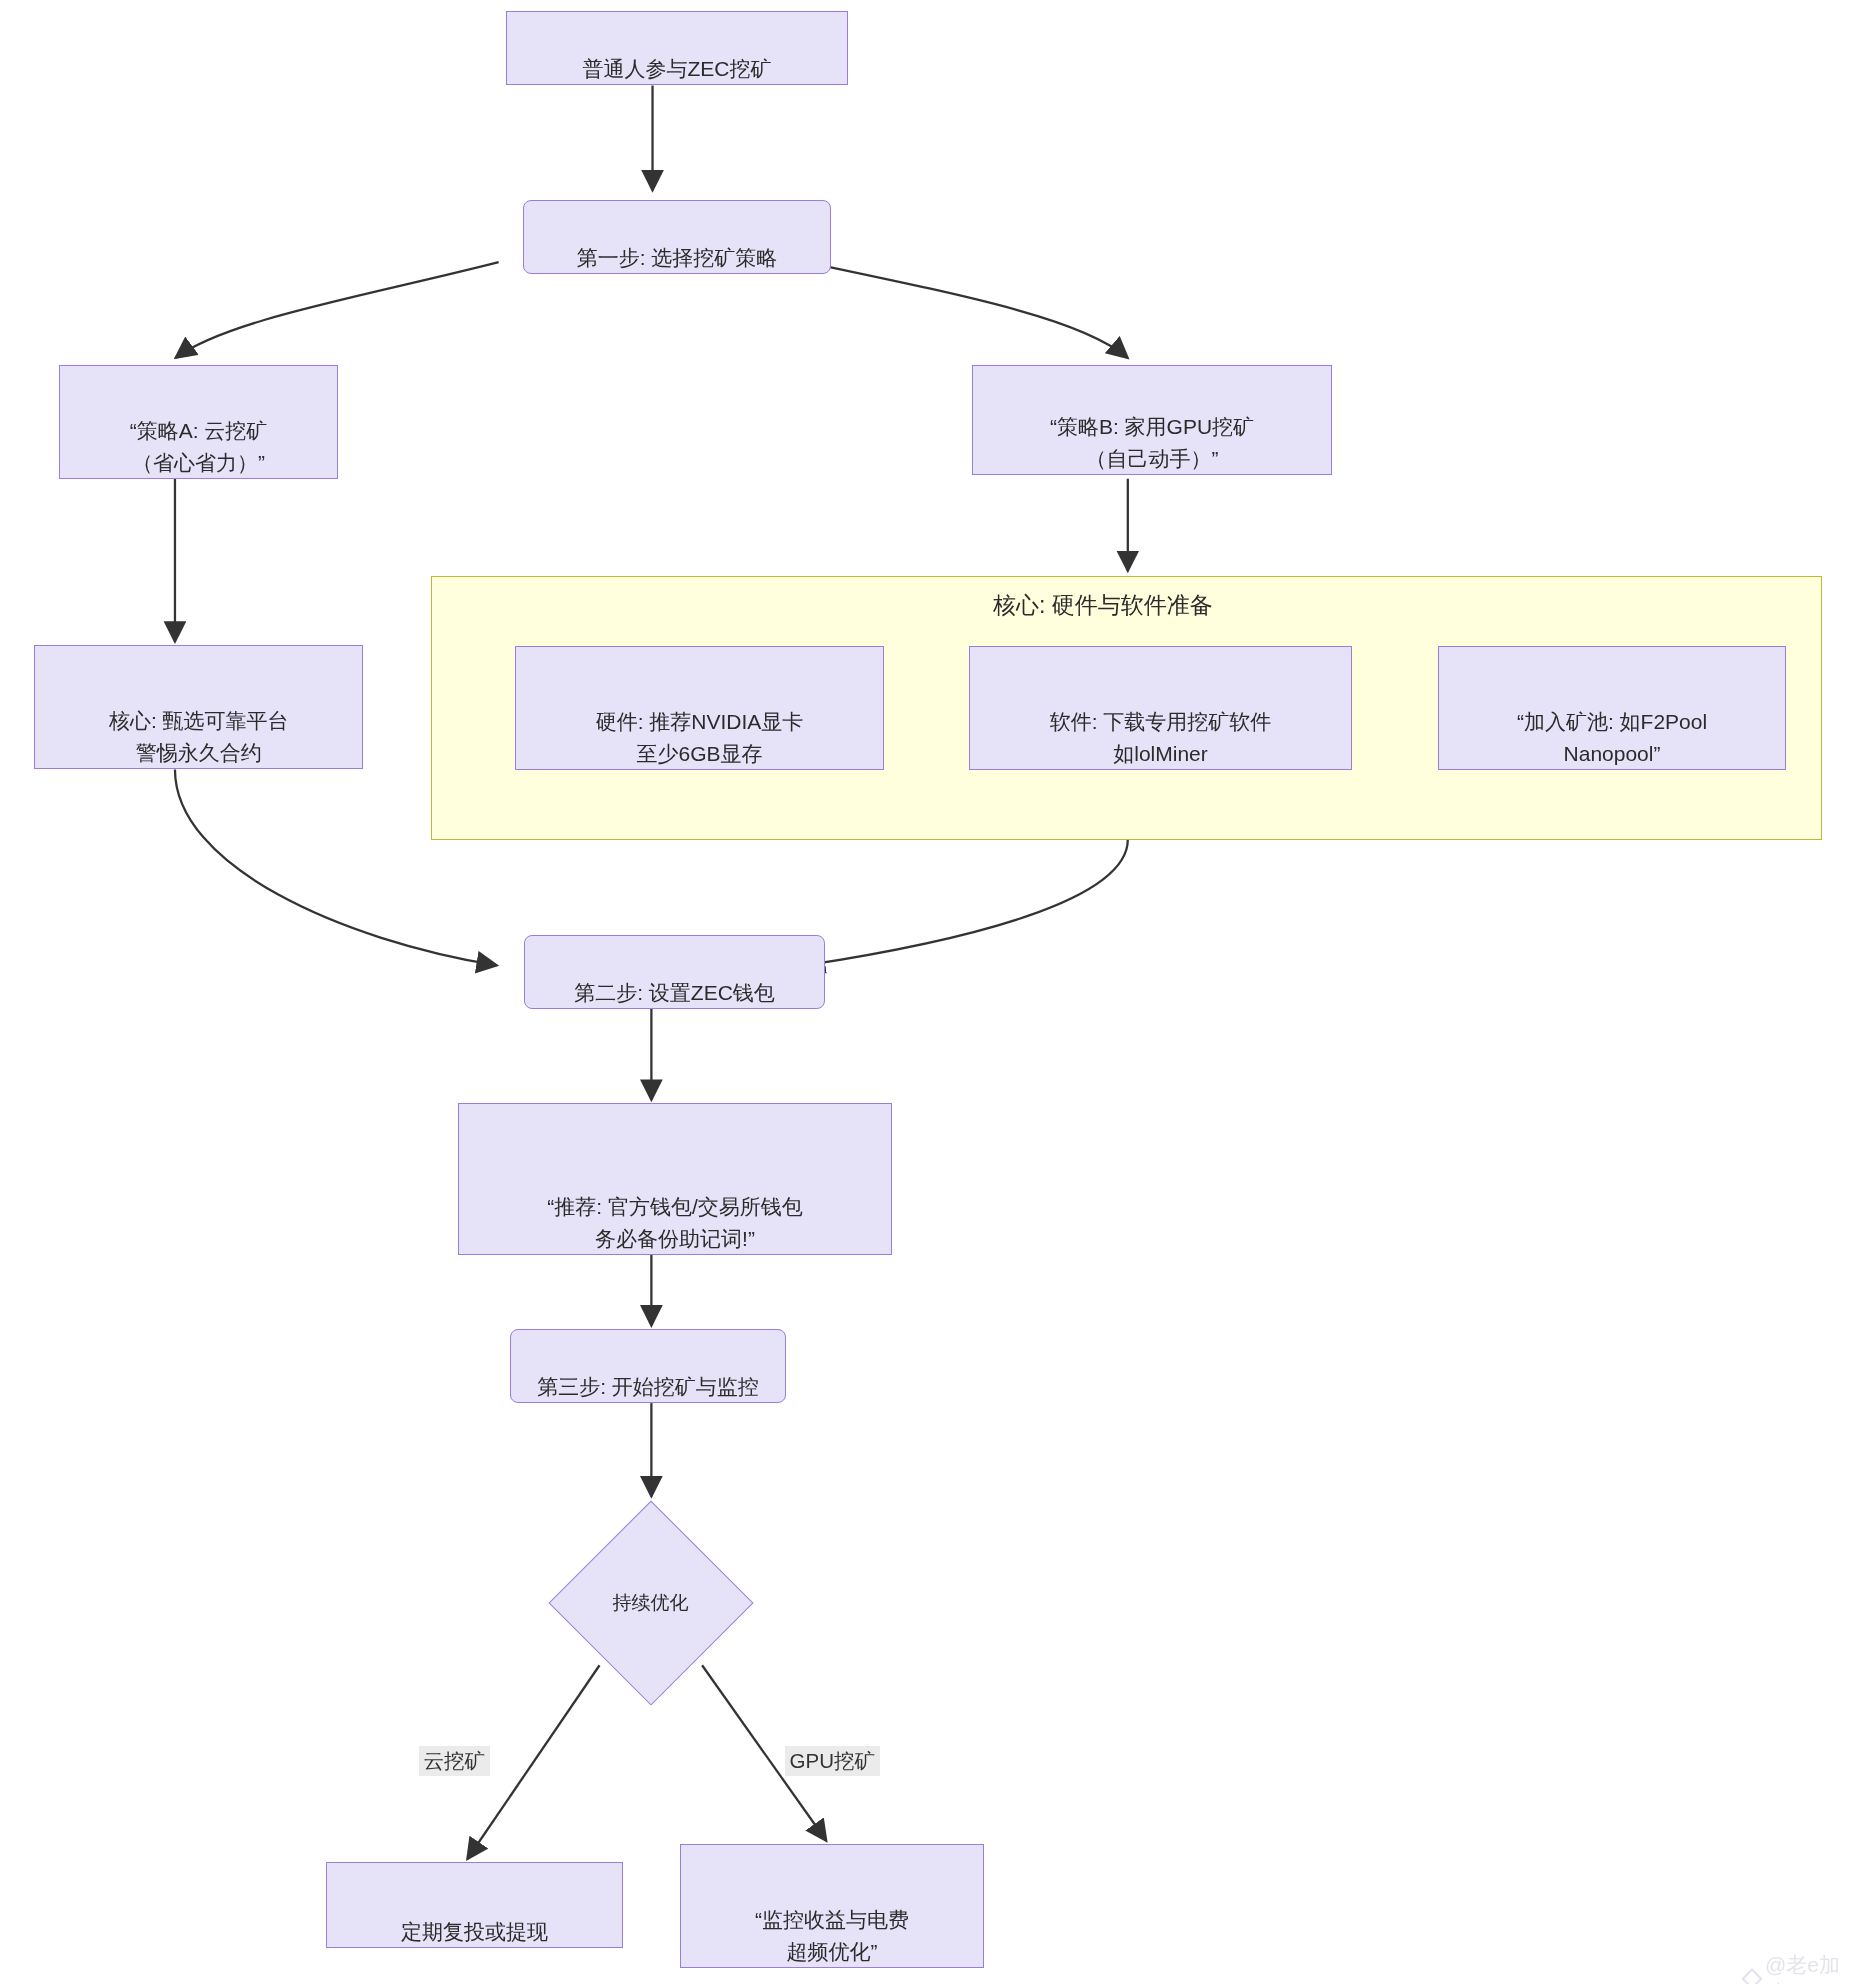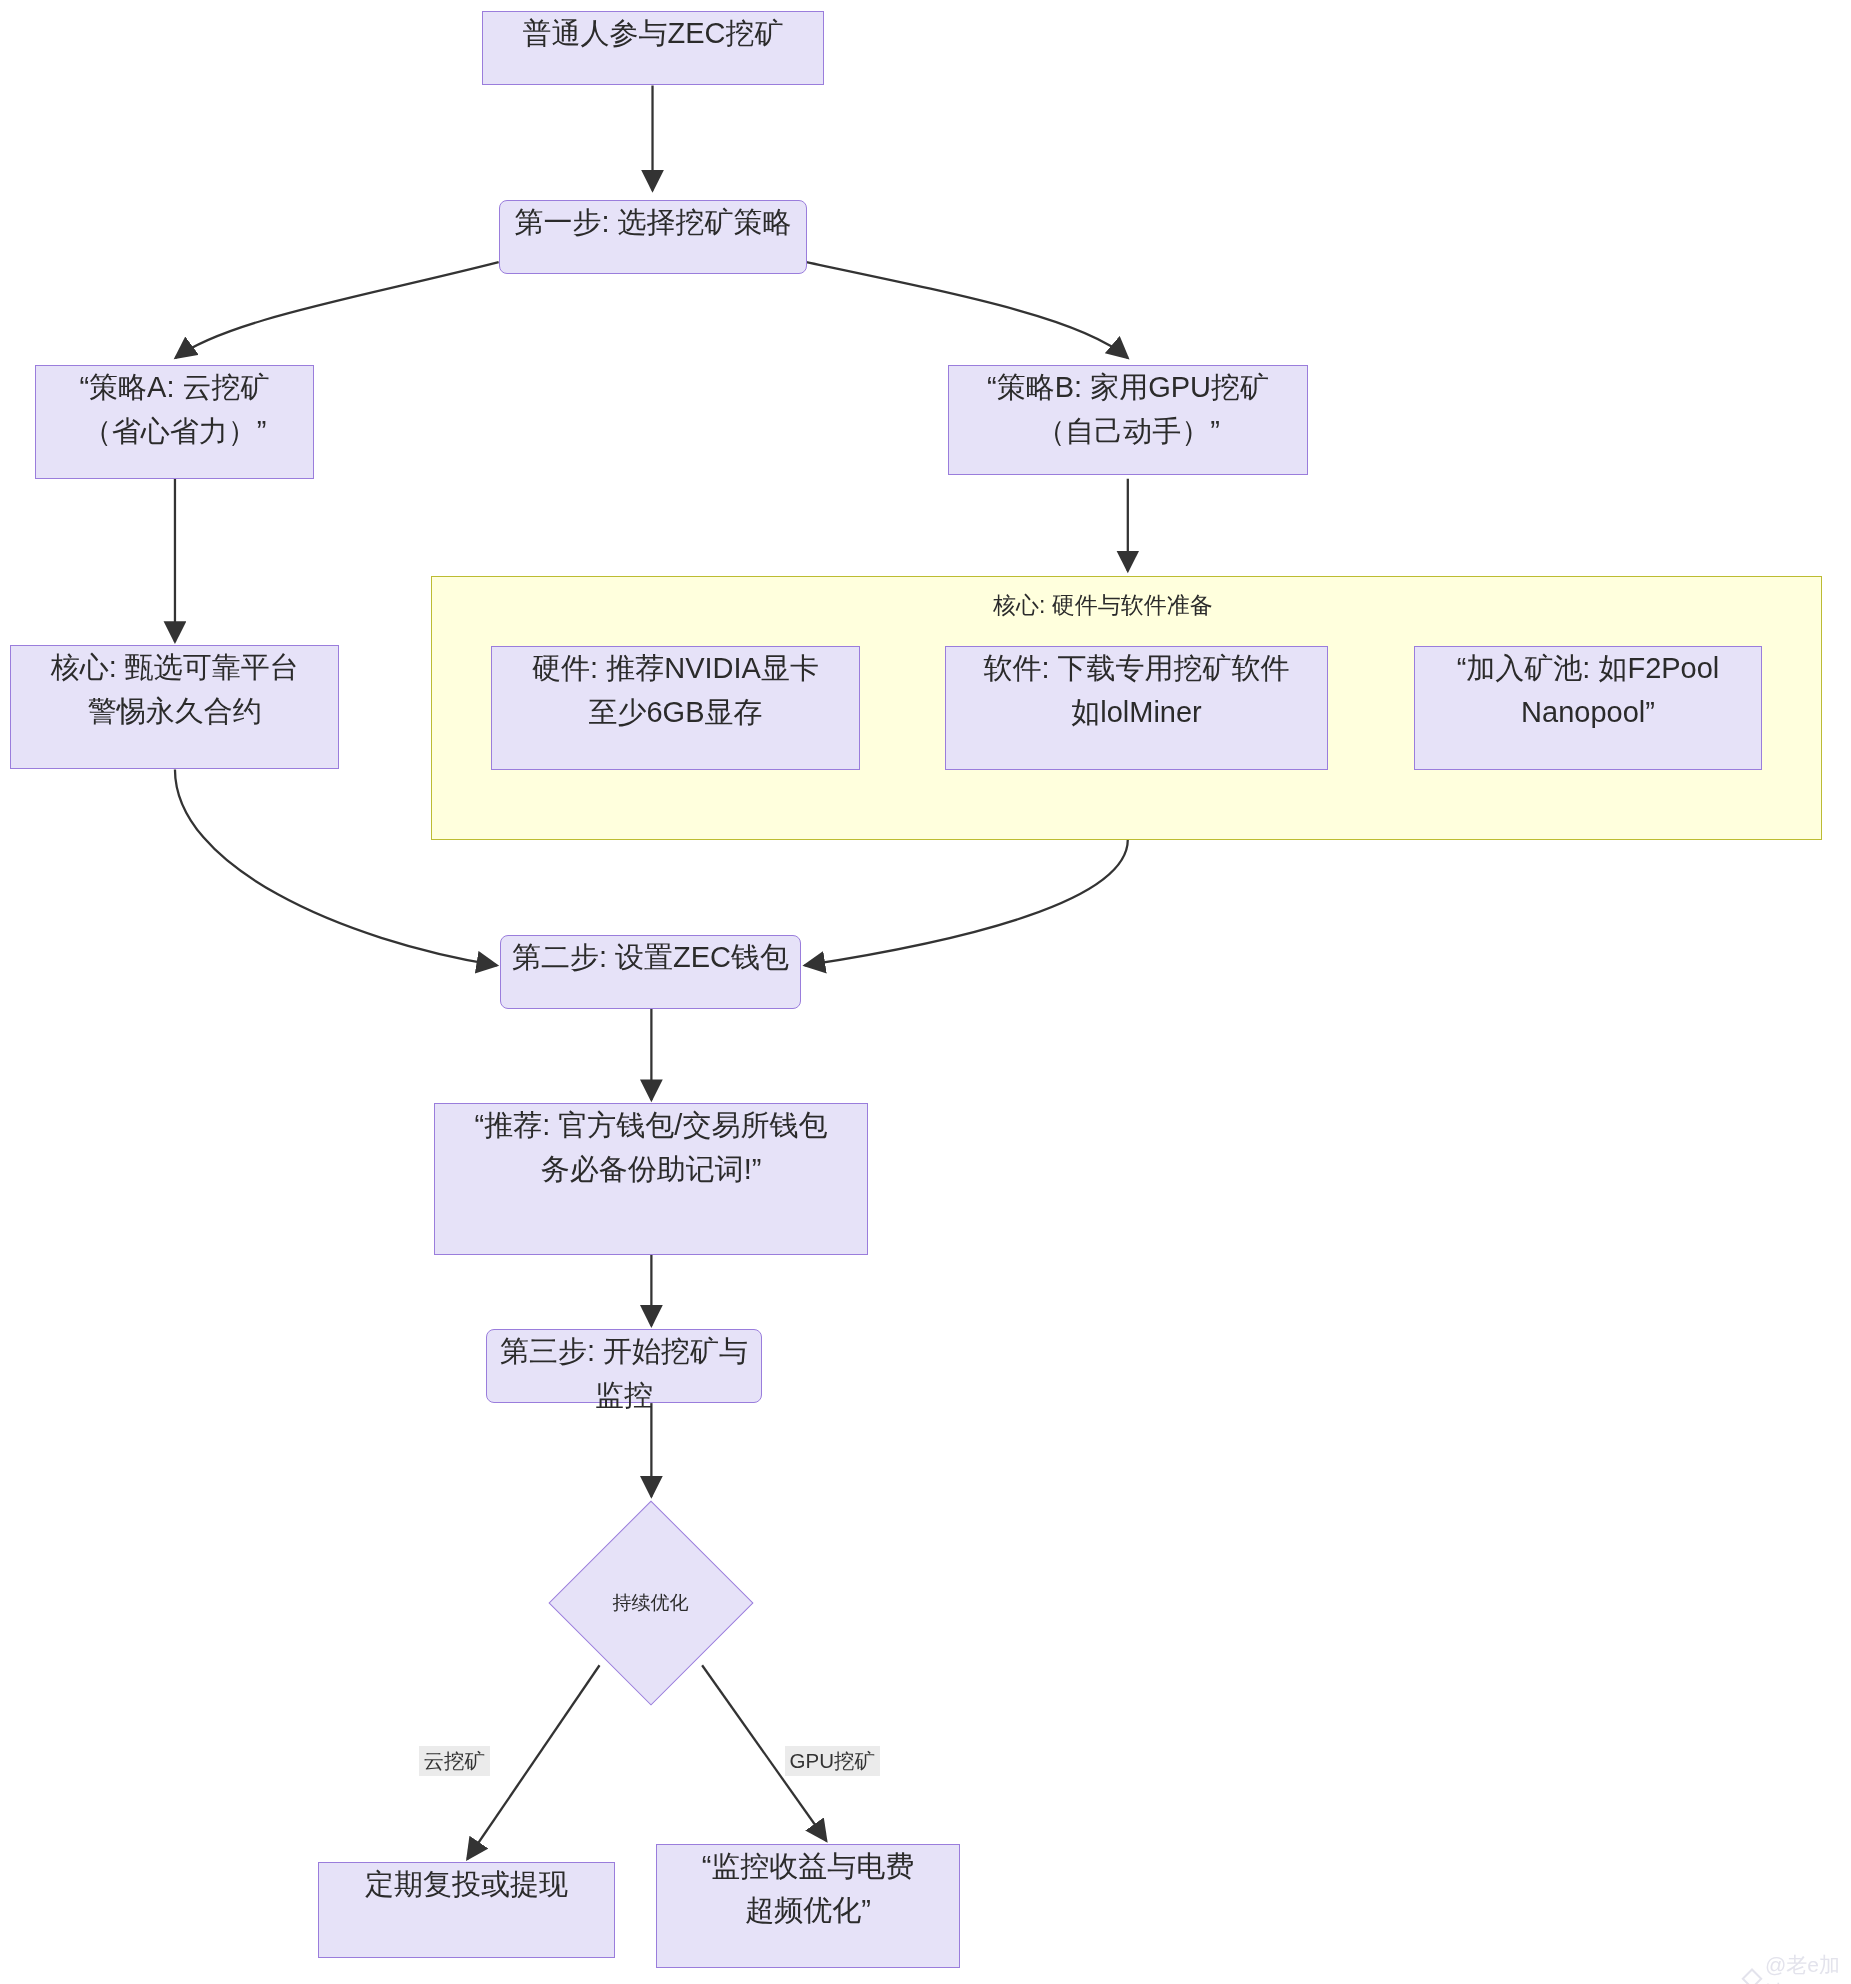--- a/index.html
+++ b/index.html
@@ -23,27 +23,28 @@
     top: 0;
     width: 1851px;
     height: 1985px;
   }
   .node {
     position: absolute;
     box-sizing: border-box;
     background: #e6e2f8;
     border: 1.7px solid #9a7ddc;
     display: flex;
-    align-items: flex-start;
+    align-items: flex-end;
     justify-content: center;
     text-align: center;
     color: #2b2b2b;
-    font-size: 29px;
+    font-size: 21px;
     line-height: 1.5;
     z-index: 5;
+    margin-left: 24px;
   }
   .node.rounded {
     border-radius: 8px;
   }
   .node .lbl {
     white-space: pre-line;
     padding: 0 10.3px;
   }
   .subgraph {
     position: absolute;
@@ -201,21 +202,21 @@
 
   <div class="node rounded" id="n-step3" style="left: 486px; top: 1329px; width: 276px; height: 74px;">
     <span class="lbl">第三步: 开始挖矿与监控</span>
   </div>
 
   <div class="diamond" id="n-optimize" style="left: 548px; top: 1500px; width: 205px; height: 205px;">
     <div class="dshape"></div>
     <div class="dlabel">持续优化</div>
   </div>
 
-  <div class="node" id="n-reinvest" style="left: 318px; top: 1862px; width: 297px; height: 96px;">
+  <div class="node" id="n-reinvest" style="left: 302px; top: 1862px; width: 297px; height: 86px;">
     <span class="lbl">定期复投或提现</span>
   </div>
 
   <div class="node" id="n-monitor" style="left: 656px; top: 1844px; width: 304px; height: 124px;">
     <span class="lbl">“监控收益与电费
 超频优化”</span>
   </div>
 
   <div class="edge-label" id="el-0" style="left: 419px; top: 1746px;">云挖矿</div>
   <div class="edge-label" id="el-1" style="left: 785px; top: 1746px;">GPU挖矿</div>

